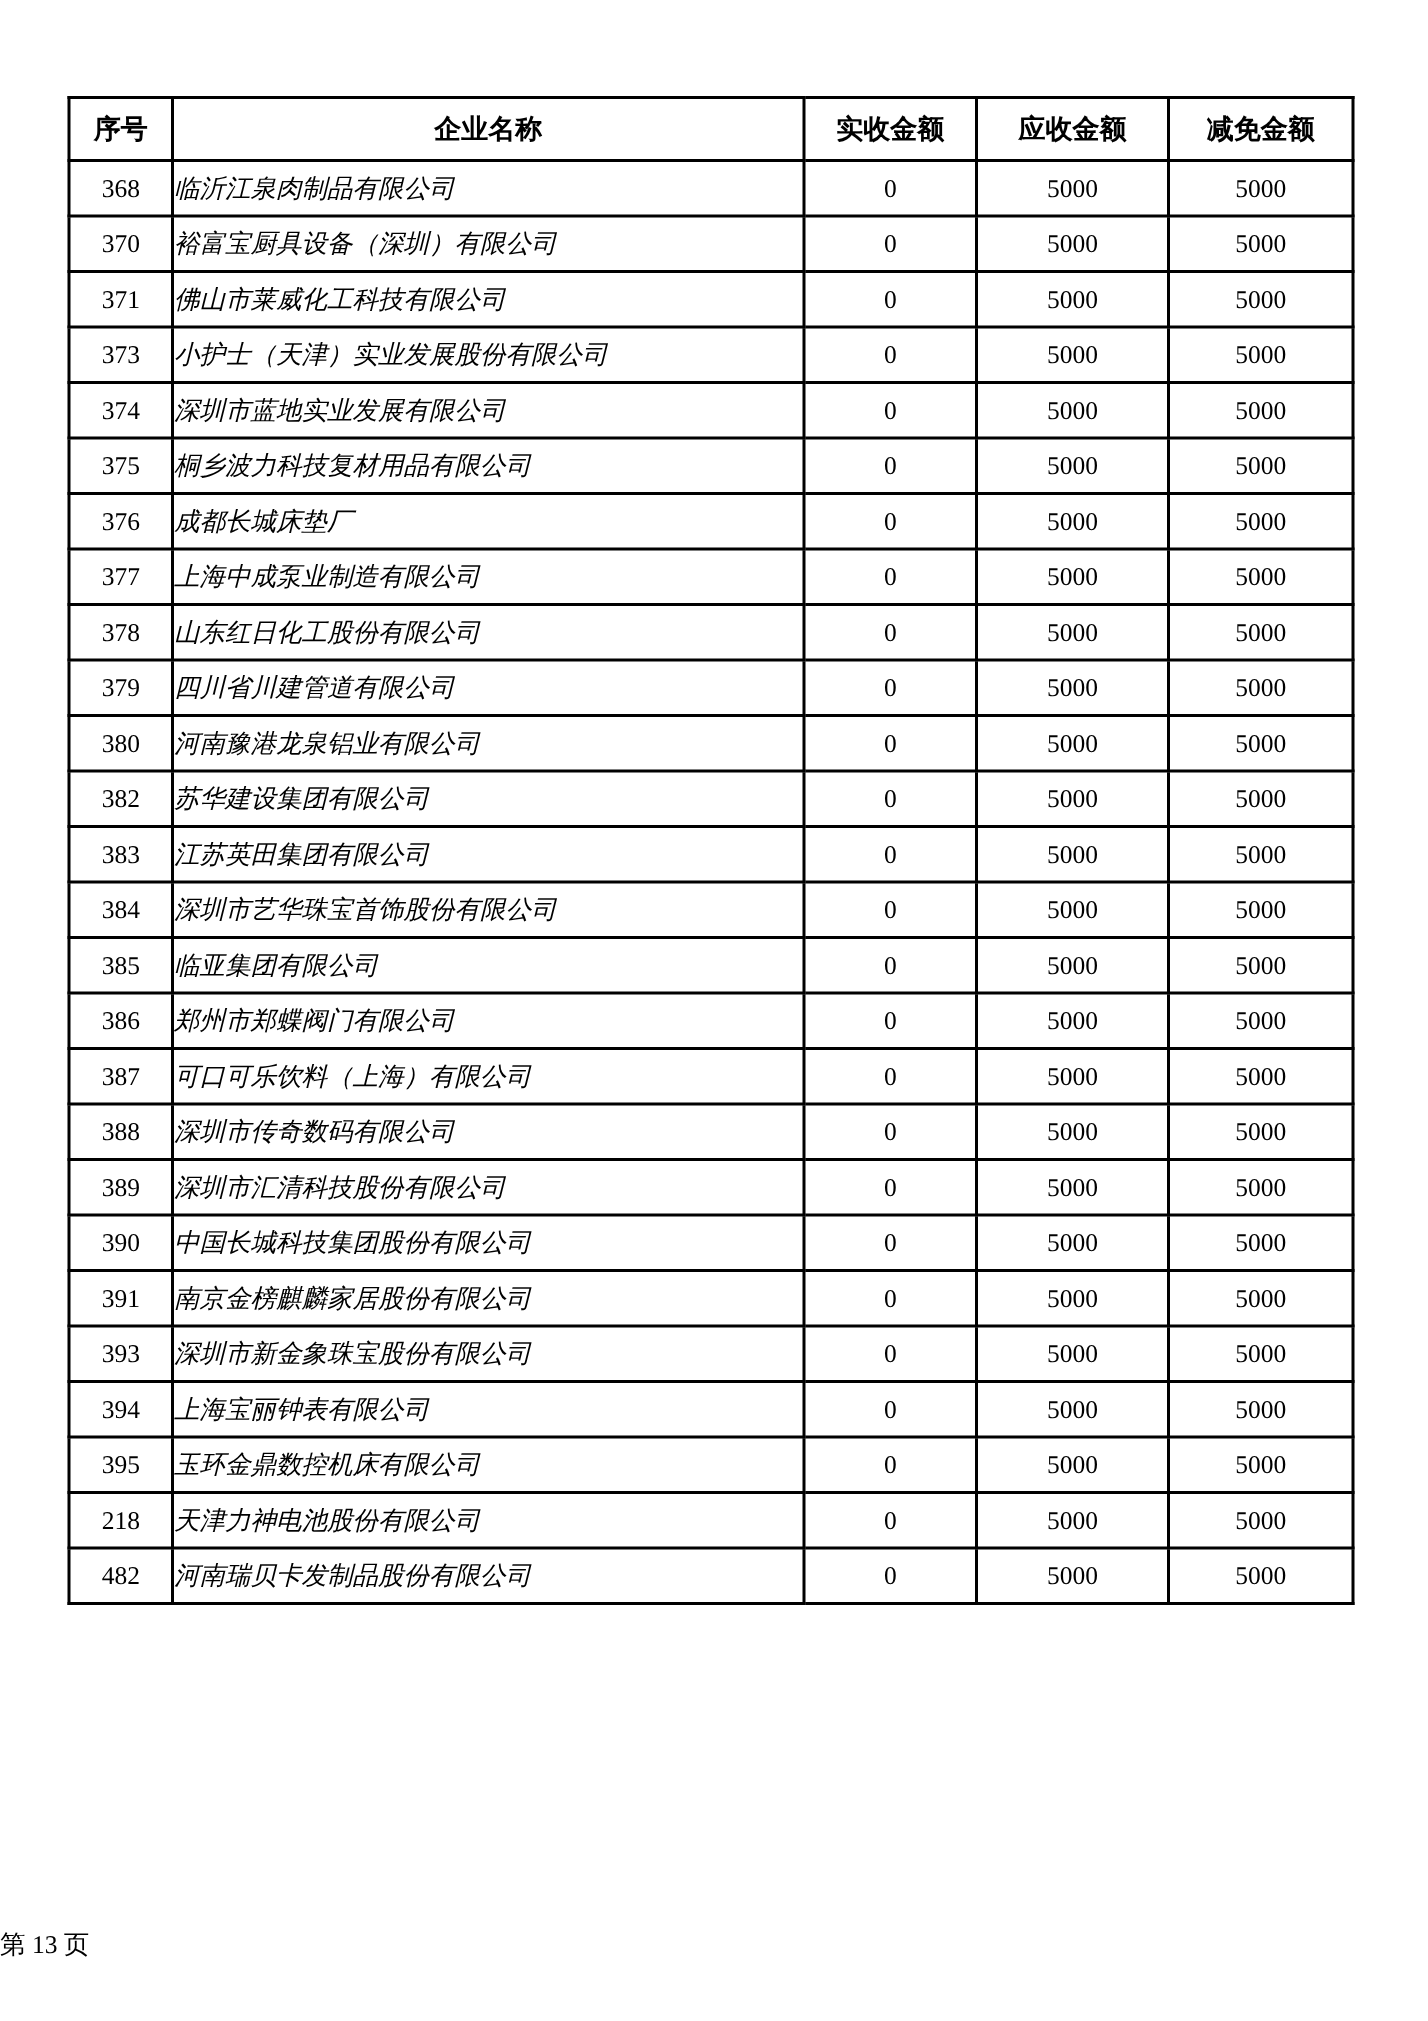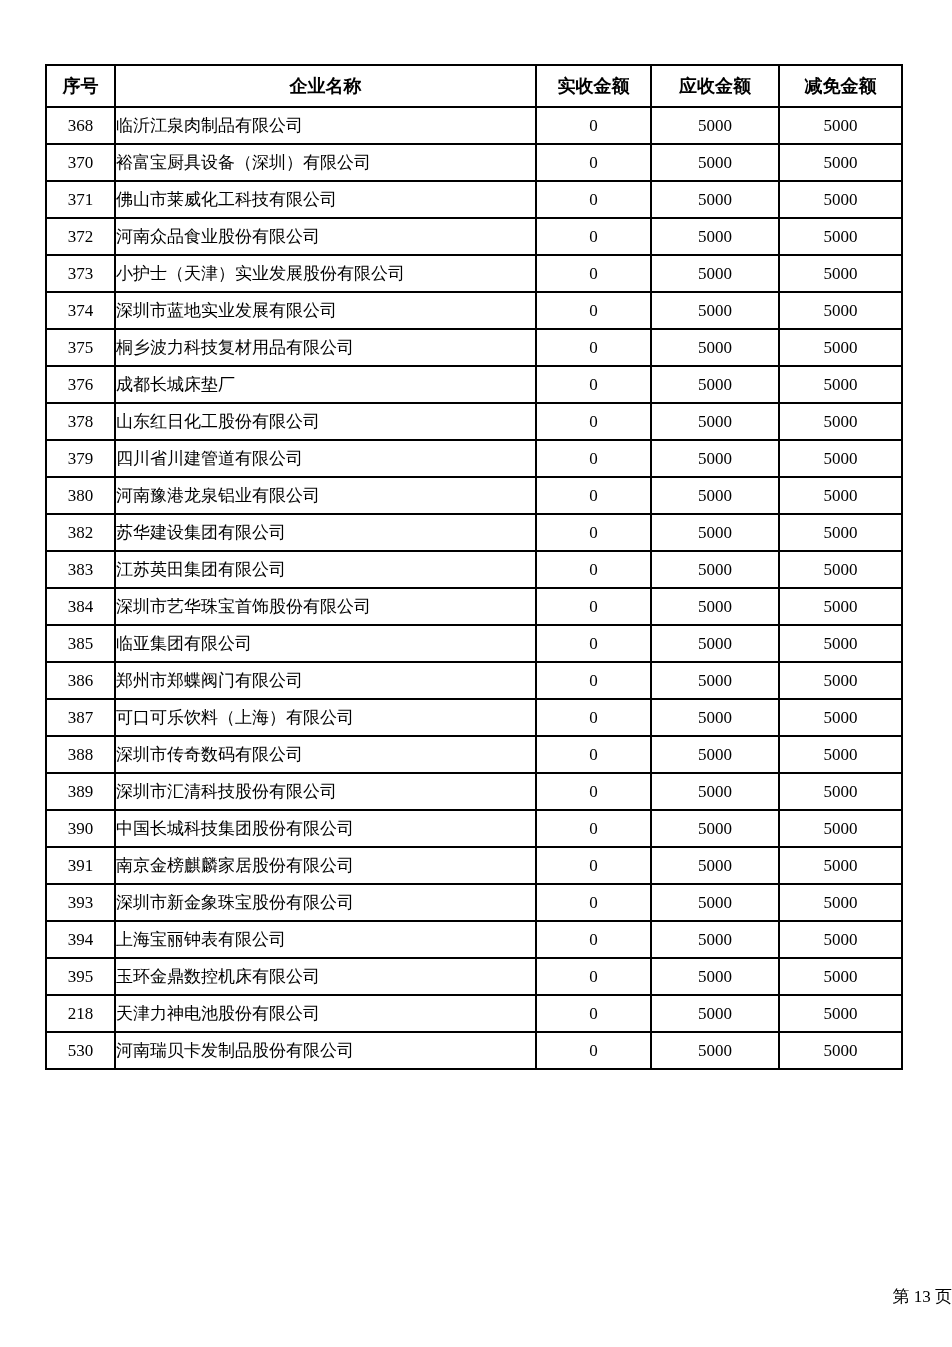--- a/index.html
+++ b/index.html
@@ -46,27 +46,28 @@
     font-size: 17px;
     vertical-align: middle;
   }
   td.cell-num {
     text-align: center;
     font-family: "Liberation Serif", "DejaVu Serif", serif;
   }
   td.cell-name {
     text-align: left;
     padding-left: 6px;
+    font-style: italic;
   }
   .footer {
     position: absolute;
     left: 0;
     top: 1285px;
     width: 100%;
-    text-align: right;
+    text-align: left;
     font-size: 17px;
     font-family: "Liberation Serif", "DejaVu Serif", serif;
     color: #000000;
   }
 </style>
 </head>
 <body>
 
 <div class="page">
   <table class="fee-table">
@@ -102,27 +103,20 @@
           <td class="cell-num">5000</td>
         </tr>
         <tr>
           <td class="cell-num">371</td>
           <td class="cell-name">佛山市莱威化工科技有限公司</td>
           <td class="cell-num">0</td>
           <td class="cell-num">5000</td>
           <td class="cell-num">5000</td>
         </tr>
         <tr>
-          <td class="cell-num">372</td>
-          <td class="cell-name">河南众品食业股份有限公司</td>
-          <td class="cell-num">0</td>
-          <td class="cell-num">5000</td>
-          <td class="cell-num">5000</td>
-        </tr>
-        <tr>
           <td class="cell-num">373</td>
           <td class="cell-name">小护士（天津）实业发展股份有限公司</td>
           <td class="cell-num">0</td>
           <td class="cell-num">5000</td>
           <td class="cell-num">5000</td>
         </tr>
         <tr>
           <td class="cell-num">374</td>
           <td class="cell-name">深圳市蓝地实业发展有限公司</td>
           <td class="cell-num">0</td>
@@ -137,20 +131,27 @@
           <td class="cell-num">5000</td>
         </tr>
         <tr>
           <td class="cell-num">376</td>
           <td class="cell-name">成都长城床垫厂</td>
           <td class="cell-num">0</td>
           <td class="cell-num">5000</td>
           <td class="cell-num">5000</td>
         </tr>
         <tr>
+          <td class="cell-num">377</td>
+          <td class="cell-name">上海中成泵业制造有限公司</td>
+          <td class="cell-num">0</td>
+          <td class="cell-num">5000</td>
+          <td class="cell-num">5000</td>
+        </tr>
+        <tr>
           <td class="cell-num">378</td>
           <td class="cell-name">山东红日化工股份有限公司</td>
           <td class="cell-num">0</td>
           <td class="cell-num">5000</td>
           <td class="cell-num">5000</td>
         </tr>
         <tr>
           <td class="cell-num">379</td>
           <td class="cell-name">四川省川建管道有限公司</td>
           <td class="cell-num">0</td>
@@ -256,21 +257,21 @@
           <td class="cell-num">5000</td>
         </tr>
         <tr>
           <td class="cell-num">218</td>
           <td class="cell-name">天津力神电池股份有限公司</td>
           <td class="cell-num">0</td>
           <td class="cell-num">5000</td>
           <td class="cell-num">5000</td>
         </tr>
         <tr>
-          <td class="cell-num">530</td>
+          <td class="cell-num">482</td>
           <td class="cell-name">河南瑞贝卡发制品股份有限公司</td>
           <td class="cell-num">0</td>
           <td class="cell-num">5000</td>
           <td class="cell-num">5000</td>
         </tr>
       </tbody>
   </table>
   <div class="footer">第 13 页</div>
 </div>
 

